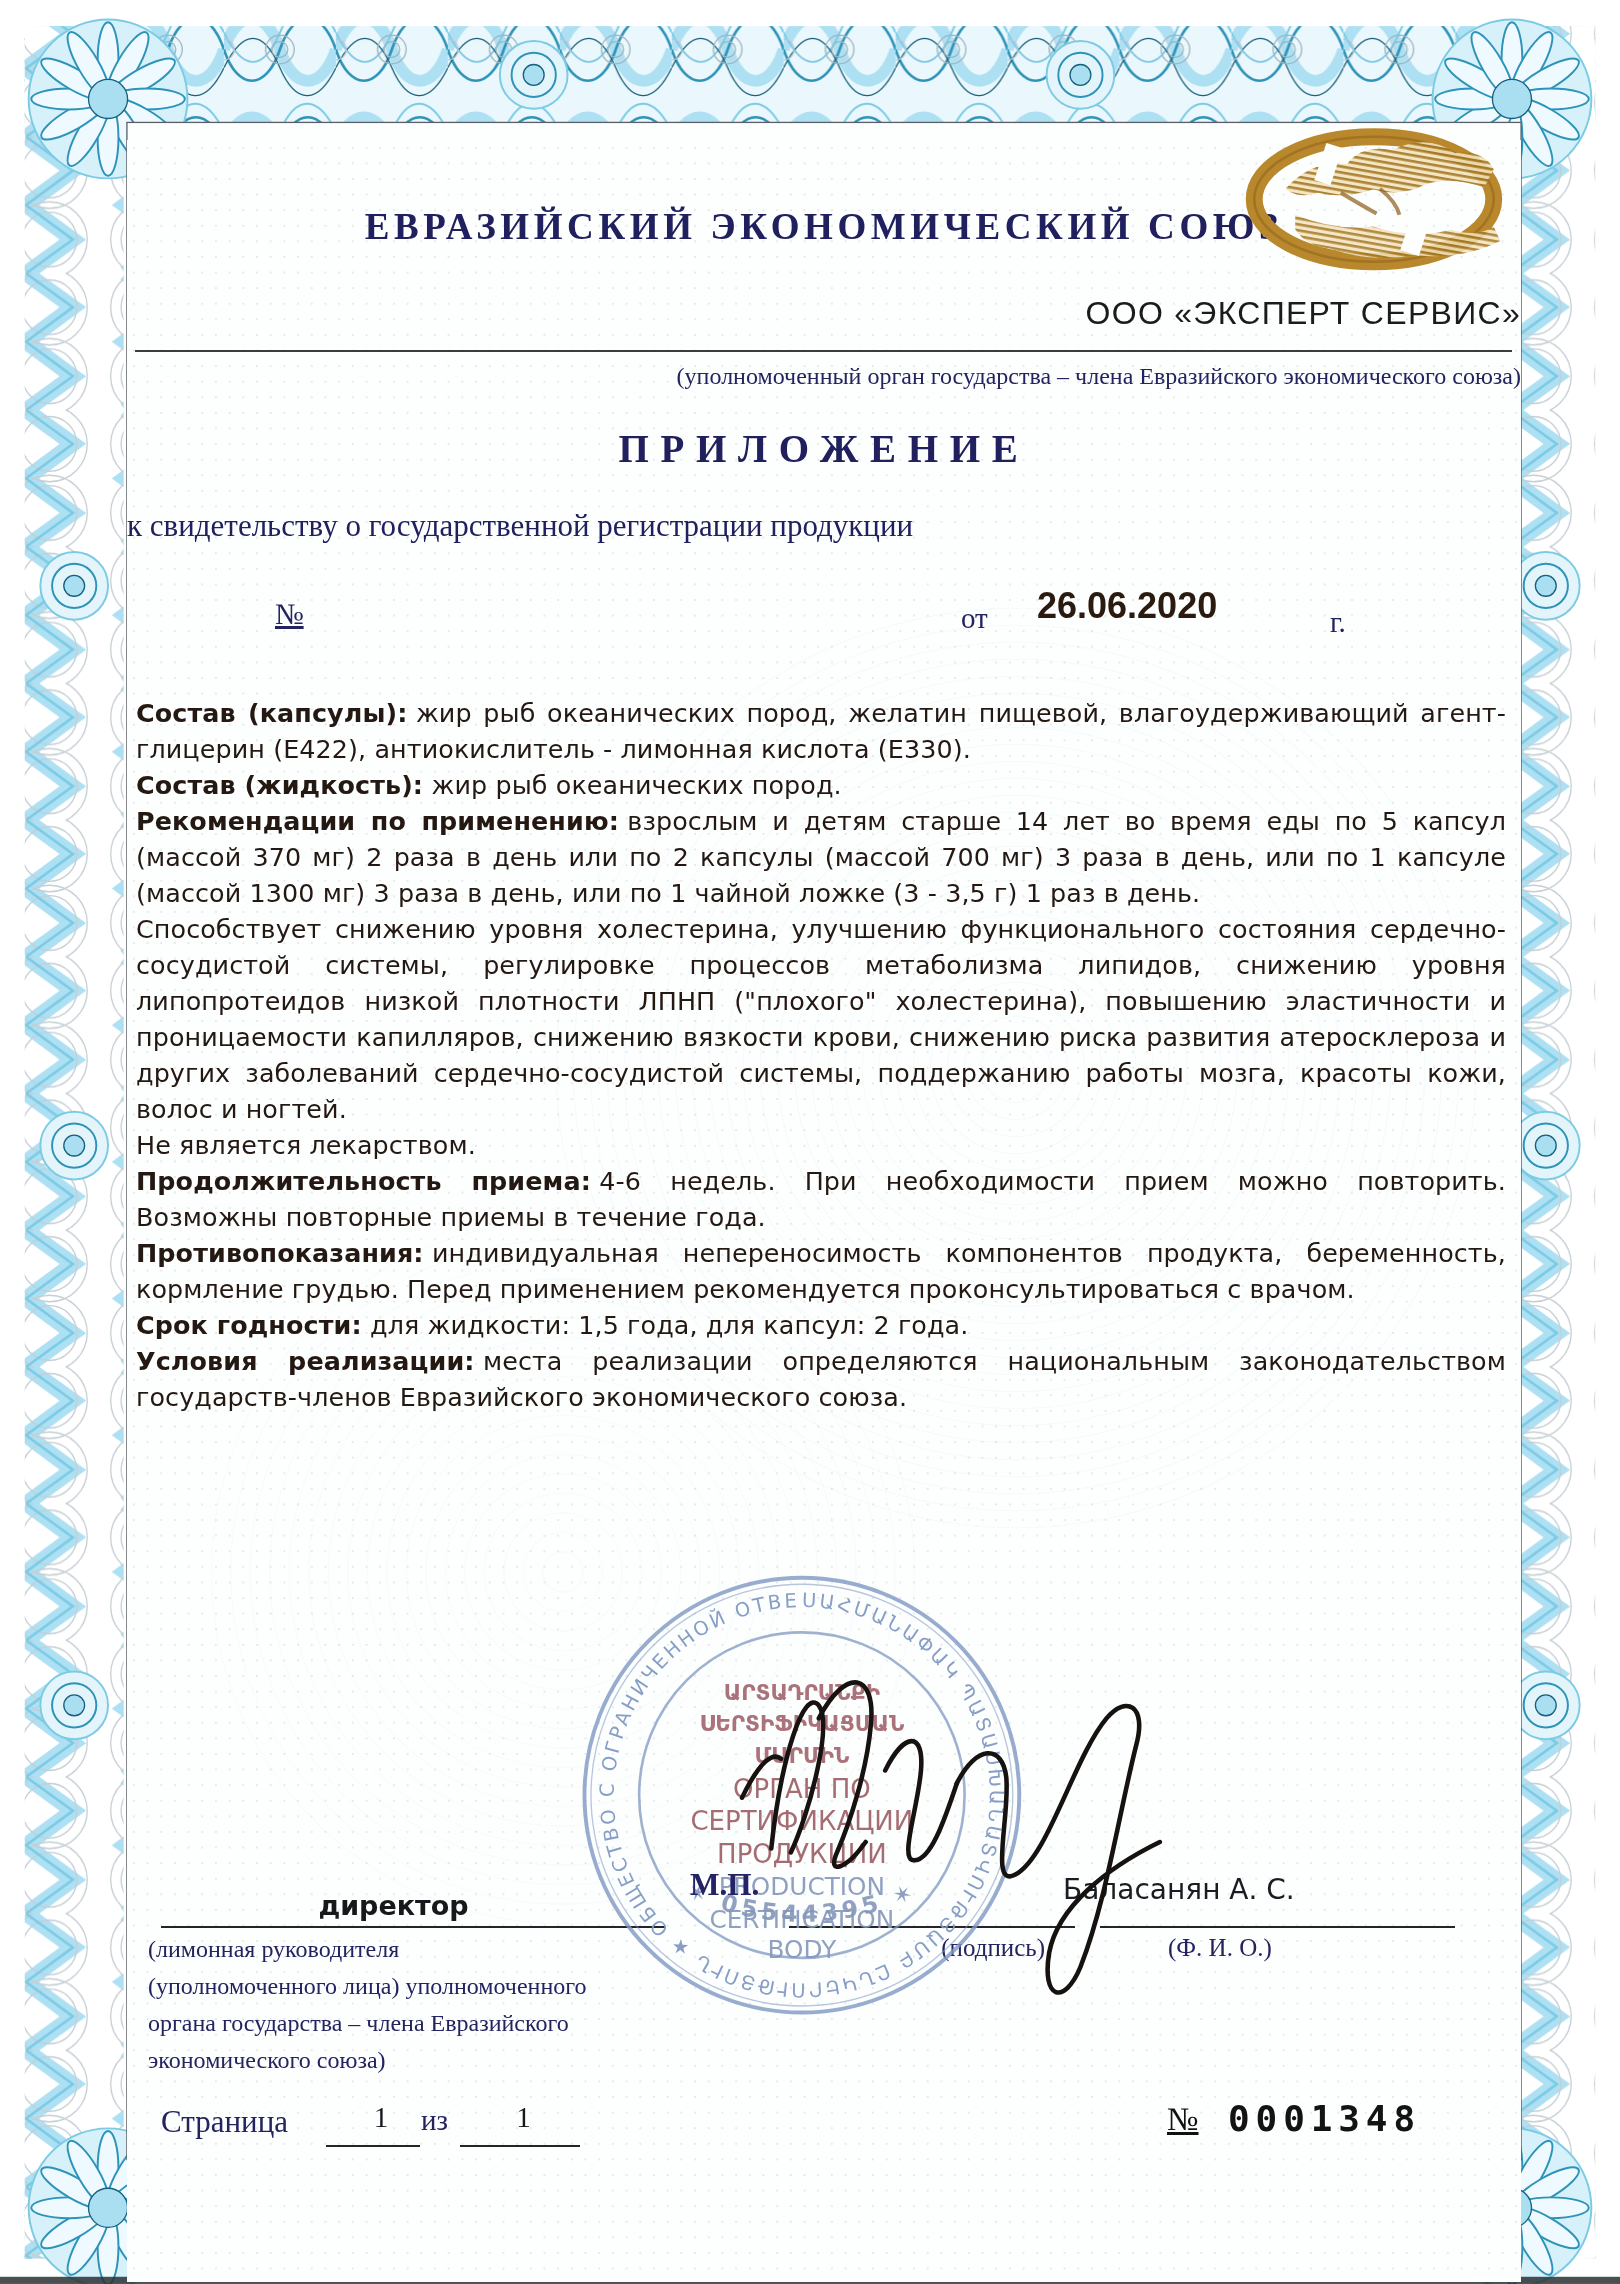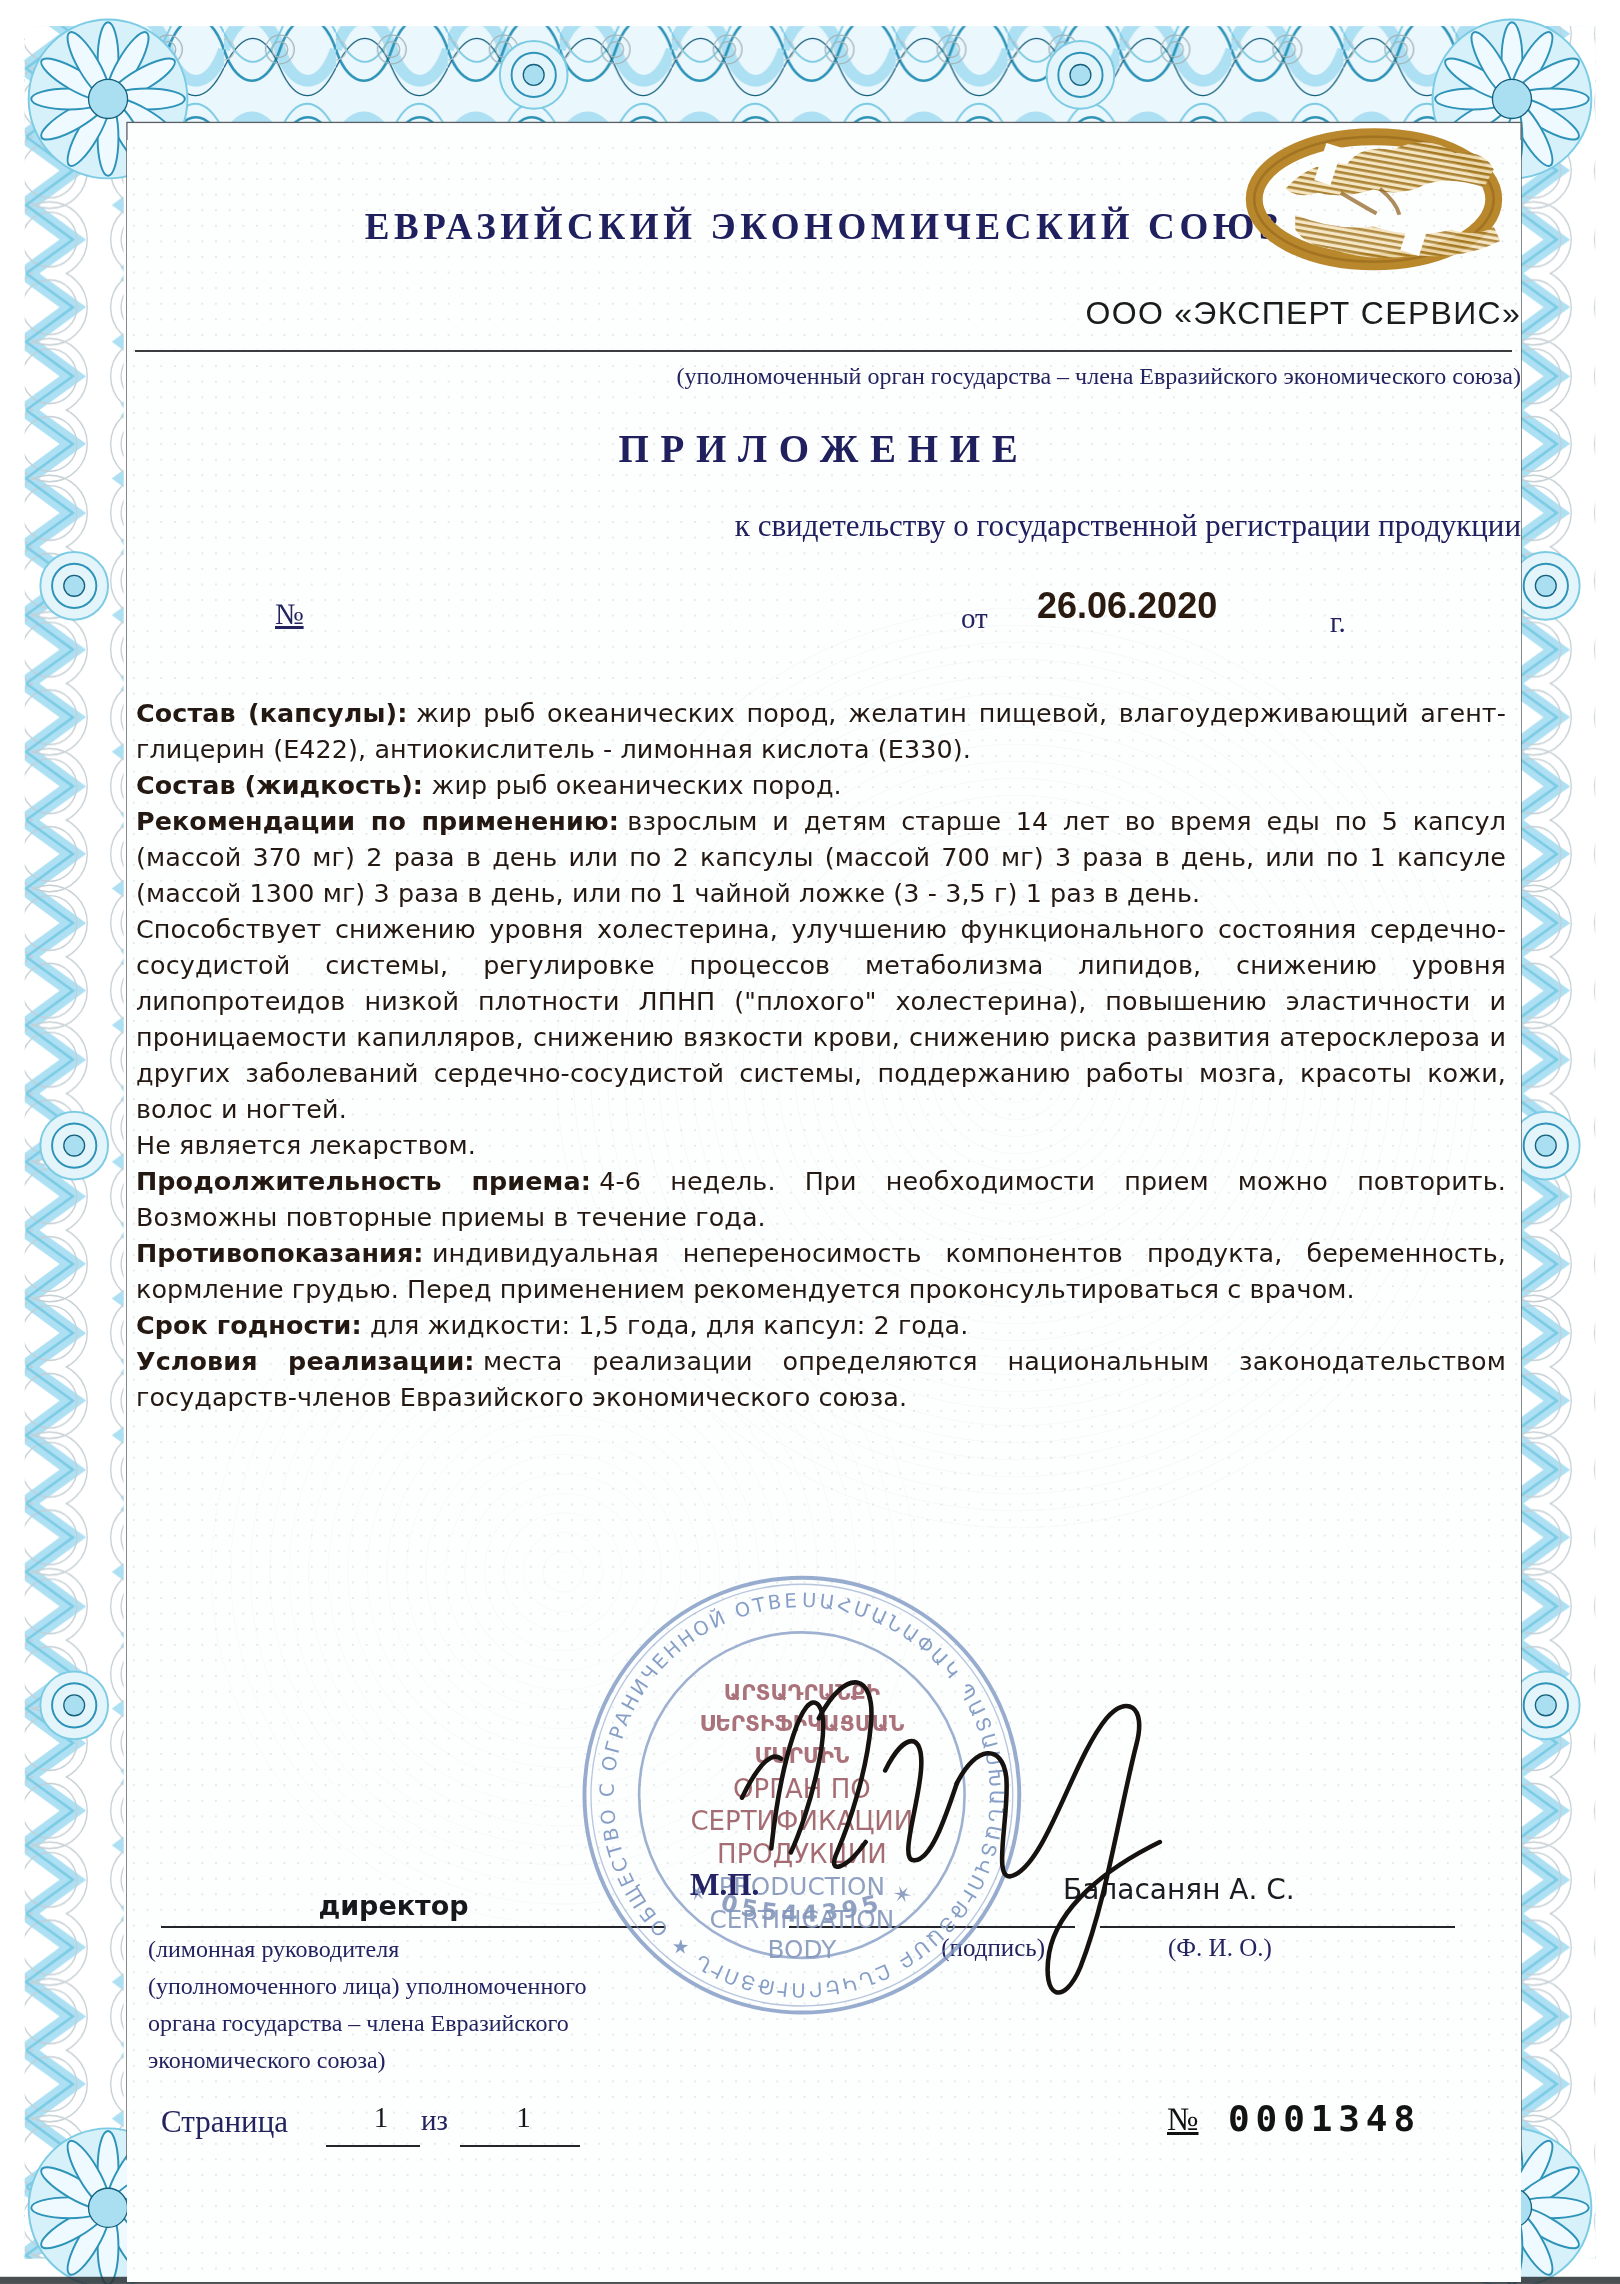--- a/index.html
+++ b/index.html
@@ -27,21 +27,21 @@
     font-size:37px;font-weight:600;letter-spacing:4.6px;color:#20205f;}
   .org-name{left:0;right:0;top:155px;text-align:right;
     font-family:"Liberation Sans","DejaVu Sans",sans-serif;
     font-size:32px;font-weight:500;letter-spacing:1.3px;color:#1b1b1d;}
   .header-rule{left:7.8px;top:210px;width:1377px;height:0;
     border-top:2px solid #3a3d40;}
   .org-note{left:0;right:0;top:223px;text-align:right;
     font-size:24px;color:#23235f;}
   .doc-title{left:0;right:0;top:286px;text-align:center;
     font-size:39px;font-weight:bold;letter-spacing:11.7px;color:#20205f;}
-  .doc-subtitle{left:0;right:0;top:368px;text-align:right;
+  .doc-subtitle{left:0;right:0;top:368px;text-align:left;
     font-size:31px;color:#20205f;}
   .number-row{left:0;top:448px;width:100%;height:52px;}
   .num-sign{left:148px;top:9px;font-size:30px;color:#23235f;text-decoration:underline;}
   .reg-number{left:208px;top:0;font-family:"Liberation Sans","DejaVu Sans",sans-serif;
     font-size:36px;font-weight:bold;letter-spacing:0.7px;color:#2a1a10;}
   .from-label{left:834px;top:14.3px;font-size:29px;color:#23235f;}
   .reg-date{left:910px;top:-2.6px;font-family:"Liberation Sans","DejaVu Sans",sans-serif;
     font-size:36px;font-weight:bold;color:#2a1a10;}
   .year-label{left:1203px;top:18px;font-size:29px;color:#23235f;}
 

